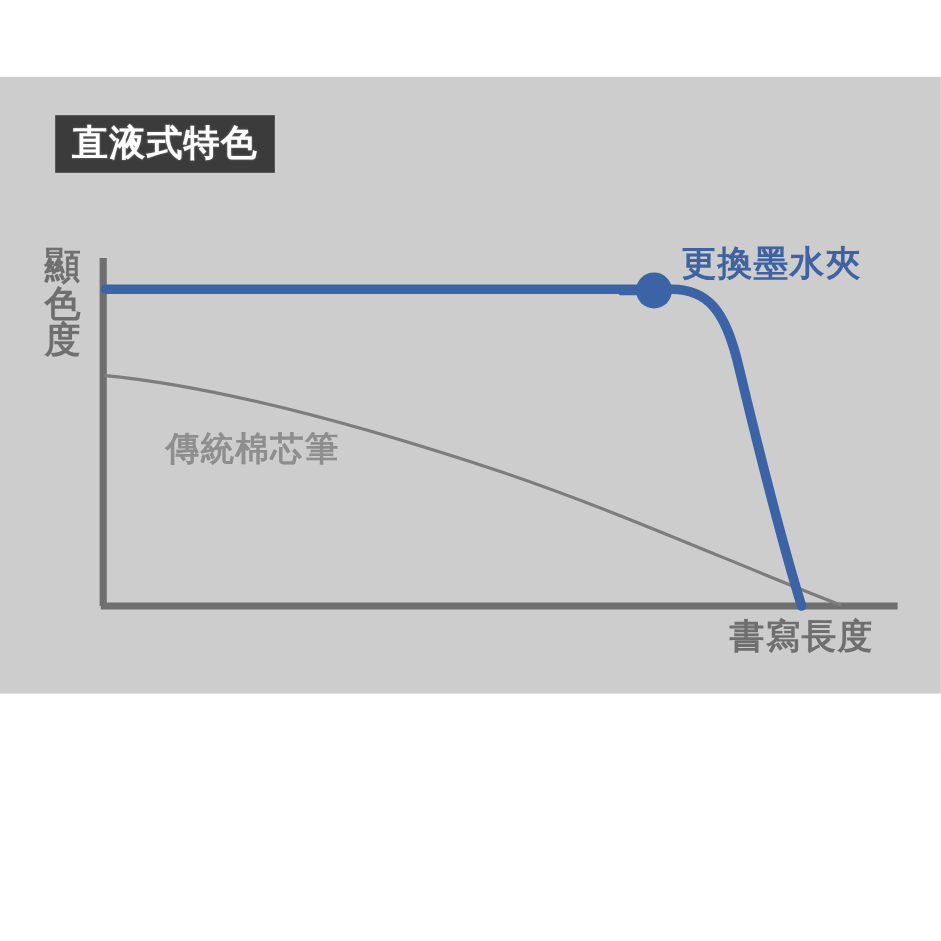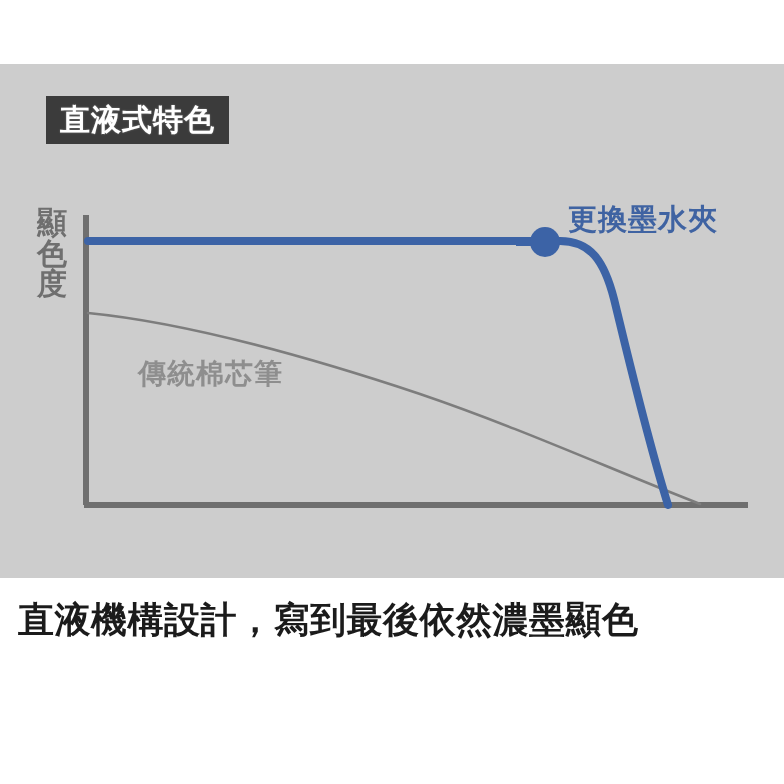--- a/index.html
+++ b/index.html
@@ -167,21 +167,21 @@
 
     <circle cx="545" cy="178" r="15" fill="#3c63a6"></circle>
   </svg>
 
   <div id="title-badge">
     <span class="label">直液式特色</span>
   </div>
 
   <div id="y-axis-label" class="axis-label">顯<br>色<br>度</div>
 
+  <div id="x-axis-label" class="axis-label">書寫長度</div>
 
 
   <div id="label-replace-ink">更換墨水夾</div>
 
   <div id="legend-traditional">傳統棉芯筆</div>
 
-  <div id="caption">直液機構設計，寫到最後依然濃墨顯色</div>
 
 </div>
 
 </body></html>

